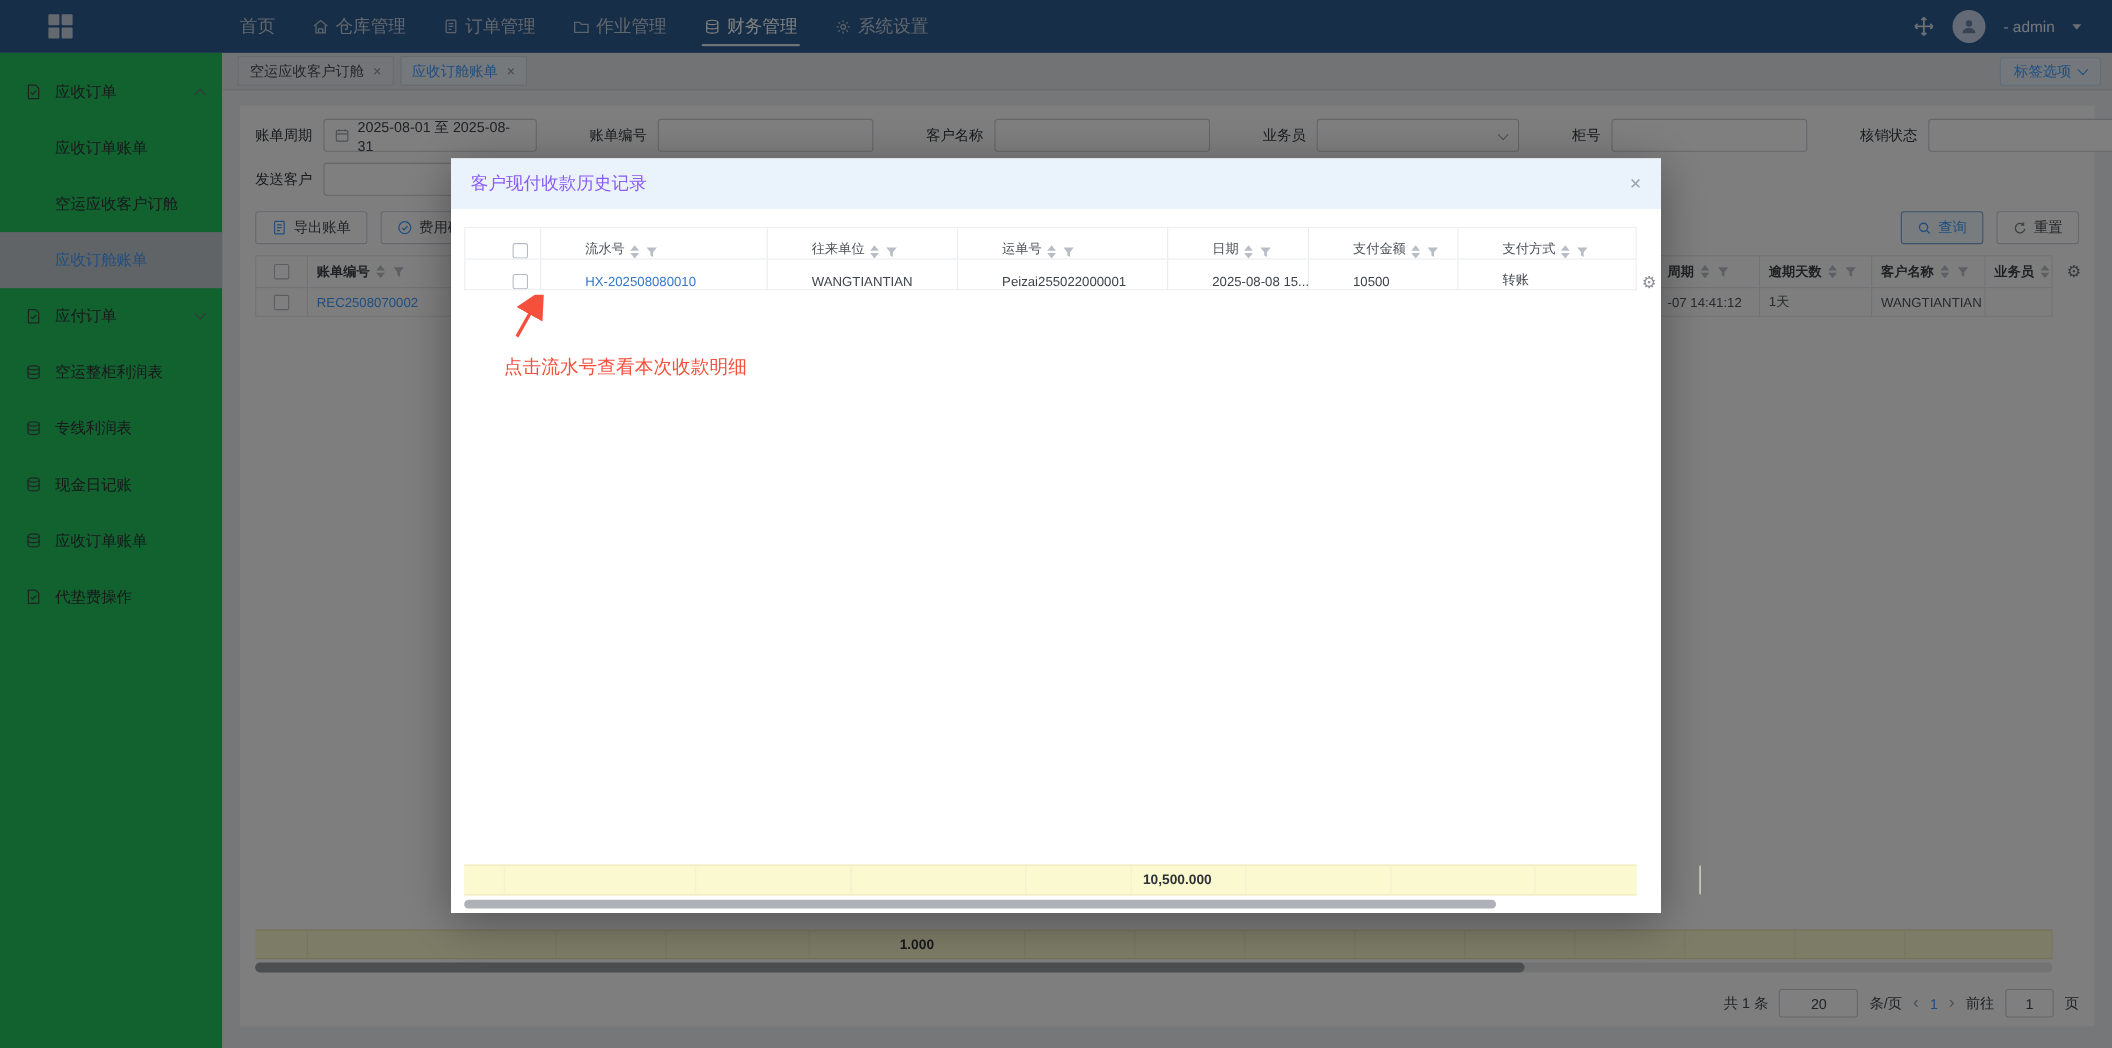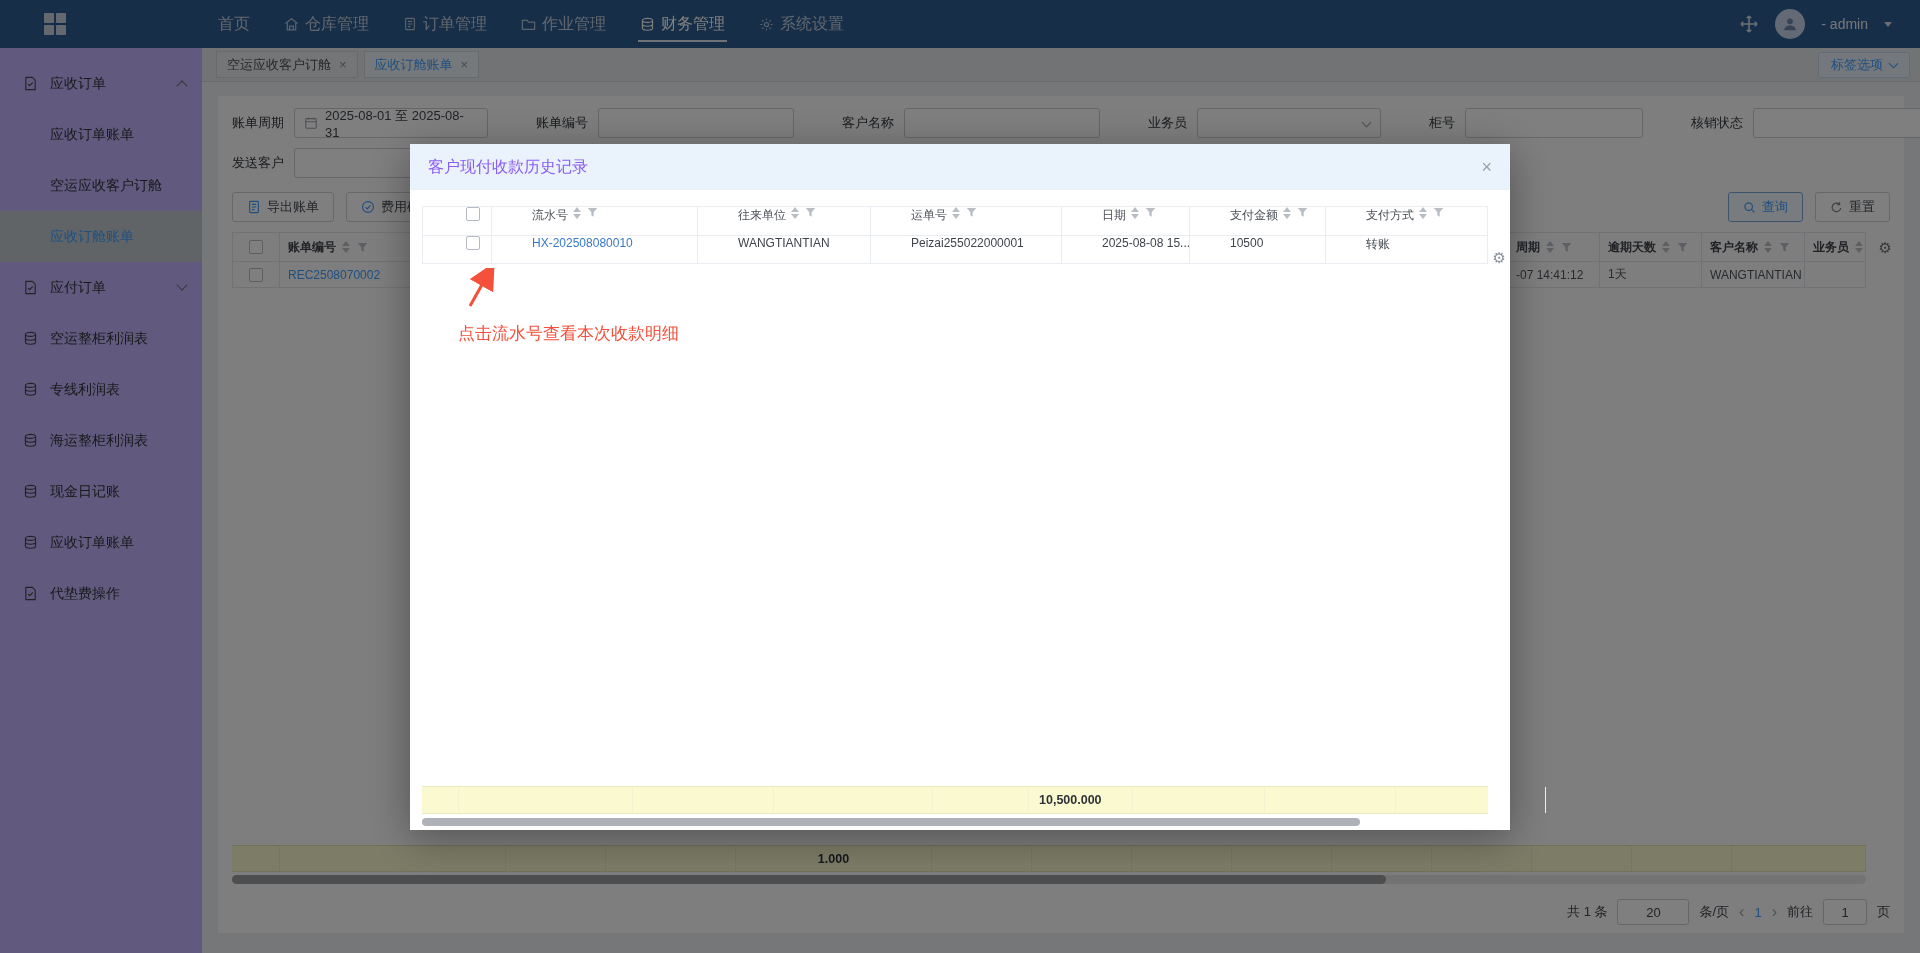--- a/index.html
+++ b/index.html
@@ -23,21 +23,21 @@
   .nav-item.active .icn{color:#fff;}
   .nav-item.active::after{content:'';position:absolute;left:0;right:0;bottom:6px;height:2px;background:#dfe7f0;}
   .nav-right{margin-left:auto;display:flex;align-items:center;gap:16px;margin-right:28px;}
   .move-icon{color:#d6dee8;cursor:pointer;}
   .avatar{width:30px;height:30px;border-radius:50%;background:#c6d5ea;display:flex;align-items:center;justify-content:center;cursor:pointer;}
   .user-label{color:#e8edf4;font-size:14px;cursor:pointer;}
   .caret-down{width:0;height:0;border:4px solid transparent;border-top:5px solid #d7dee8;margin-top:4px;cursor:pointer;}
 
   
   .layout{display:flex;height:905px;}
-  .sidebar{width:202px;background:#c4b5fd;padding-top:10px;flex:none;}
+  .sidebar{width:202px;background:#22c55e;padding-top:10px;flex:none;}
   .side-item{height:51px;display:flex;align-items:center;font-size:14px;color:#2f3338;padding-left:22px;gap:11px;position:relative;cursor:pointer;}
   .side-item.child{padding-left:50px;}
   .side-item.active{background:#c3c9cf;color:var(--accent);}
   .side-item .icn{color:#43474d;width:17px;}
   .side-chevron{position:absolute;right:16px;top:22px;width:8px;height:8px;border-right:1.6px solid #6d7177;border-bottom:1.6px solid #6d7177;}
   .side-chevron.up{transform:rotate(-135deg);top:24px;}
   .side-chevron.down{transform:rotate(45deg);top:19px;}
   .main{flex:1;display:flex;flex-direction:column;background:#eceef0;min-width:0;}
 
   
@@ -101,21 +101,21 @@
   
   .overlay{position:fixed;inset:0;background:rgba(0,0,0,.5);z-index:50;}
   .modal{position:fixed;left:410px;top:144px;width:1100px;height:686px;background:#fff;z-index:60;box-shadow:0 8px 40px rgba(0,0,0,.35);display:flex;flex-direction:column;}
   .modal-header{height:46px;background:#eaf2fc;display:flex;align-items:center;padding:0 18px;flex:none;}
   .modal-title{font-size:16px;color:#8b5cf6;font-weight:400;}
   .modal-close{margin-left:auto;color:#9aa0a8;font-size:18px;cursor:pointer;}
   .modal-body{flex:1;position:relative;padding:16px 12px 0;}
   .mtable{width:1066px;overflow:hidden;}
   .mt-head{display:flex;height:30px;border:1px solid #e9ecf1;font-size:12px;color:#4c5158;background:#fff;}
   .mt-row{display:flex;height:28px;border:1px solid #e9ecf1;border-top:none;font-size:12px;color:#3f444b;}
-  .mt-cell{display:flex;align-items:flex-start;padding:0 8px;border-right:1px solid #e9ecf1;height:100%;gap:3px;overflow:hidden;white-space:nowrap;flex:none;margin-left:32px;}
+  .mt-cell{display:flex;align-items:flex-end;padding:0 8px;border-right:1px solid #e9ecf1;height:100%;gap:3px;overflow:hidden;white-space:nowrap;flex:none;margin-left:32px;}
   .mt-cell:first-child{justify-content:center;}
   .m-gear{position:absolute;top:60px;right:4px;color:#8a9099;font-size:15px;cursor:pointer;}
   .annot{position:absolute;left:40px;top:78px;z-index:5;}
   .annot svg{margin-left:10px;display:block;}
   .annot-text{margin-left:8px;margin-top:14px;font-size:17px;color:var(--red);white-space:nowrap;}
   .msum{position:absolute;left:12px;bottom:16px;width:1066px;height:28px;background:var(--yellow);display:flex;border-top:1px solid #eee9bd;border-bottom:1px solid #eee9bd;}
   .msum-cell{height:100%;border-right:1px solid #f3f1cf;display:flex;align-items:center;padding:0 10px;font-weight:700;font-size:12.5px;color:#2f3338;flex:none;}
   .mscroll{position:absolute;left:12px;bottom:4px;width:1066px;height:8px;}
   .mscroll .thumb{height:8px;width:938px;background:#aeb1b6;border-radius:4px;cursor:pointer;}
 </style>
@@ -244,30 +244,20 @@
       </div>
       <div class="side-item">
         <span class="icn ">
           <svg width="15" height="15" viewBox="0 0 16 16" fill="none" stroke="currentColor" stroke-width="1.2">
             <ellipse cx="8" cy="3.6" rx="5.4" ry="2.1"></ellipse>
             <path d="M2.6 3.6v4.2c0 1.2 2.4 2.1 5.4 2.1s5.4-.9 5.4-2.1V3.6"></path>
             <path d="M2.6 7.8V12c0 1.2 2.4 2.1 5.4 2.1s5.4-.9 5.4-2.1V7.8"></path>
           </svg>
         </span>
         <span>专线利润表</span>
-      </div>
-      <div class="side-item">
-        <span class="icn ">
-          <svg width="15" height="15" viewBox="0 0 16 16" fill="none" stroke="currentColor" stroke-width="1.2">
-            <ellipse cx="8" cy="3.6" rx="5.4" ry="2.1"></ellipse>
-            <path d="M2.6 3.6v4.2c0 1.2 2.4 2.1 5.4 2.1s5.4-.9 5.4-2.1V3.6"></path>
-            <path d="M2.6 7.8V12c0 1.2 2.4 2.1 5.4 2.1s5.4-.9 5.4-2.1V7.8"></path>
-          </svg>
-        </span>
-        <span>海运整柜利润表</span>
       </div>
       <div class="side-item">
         <span class="icn ">
           <svg width="15" height="15" viewBox="0 0 16 16" fill="none" stroke="currentColor" stroke-width="1.2">
             <ellipse cx="8" cy="3.6" rx="5.4" ry="2.1"></ellipse>
             <path d="M2.6 3.6v4.2c0 1.2 2.4 2.1 5.4 2.1s5.4-.9 5.4-2.1V3.6"></path>
             <path d="M2.6 7.8V12c0 1.2 2.4 2.1 5.4 2.1s5.4-.9 5.4-2.1V7.8"></path>
           </svg>
         </span>
         <span>现金日记账</span>

